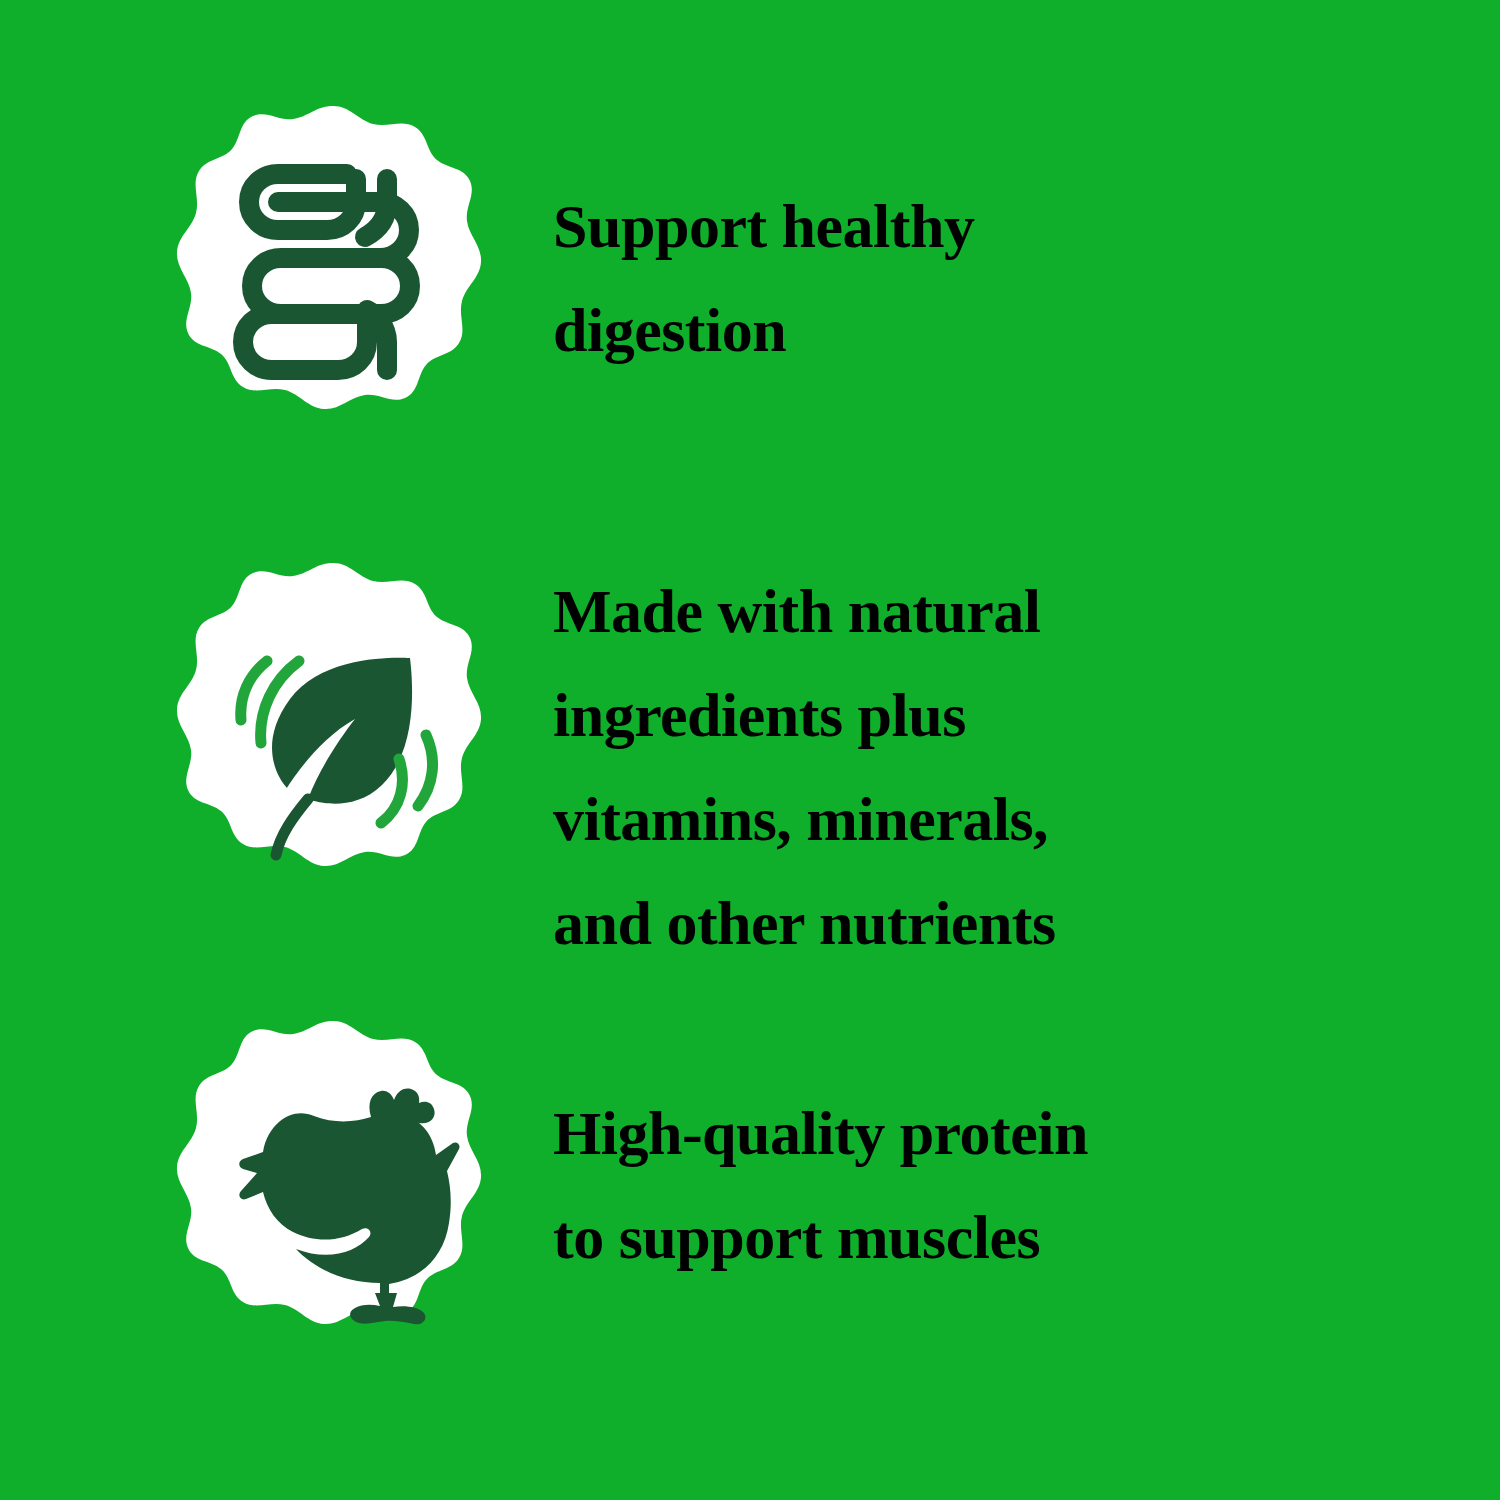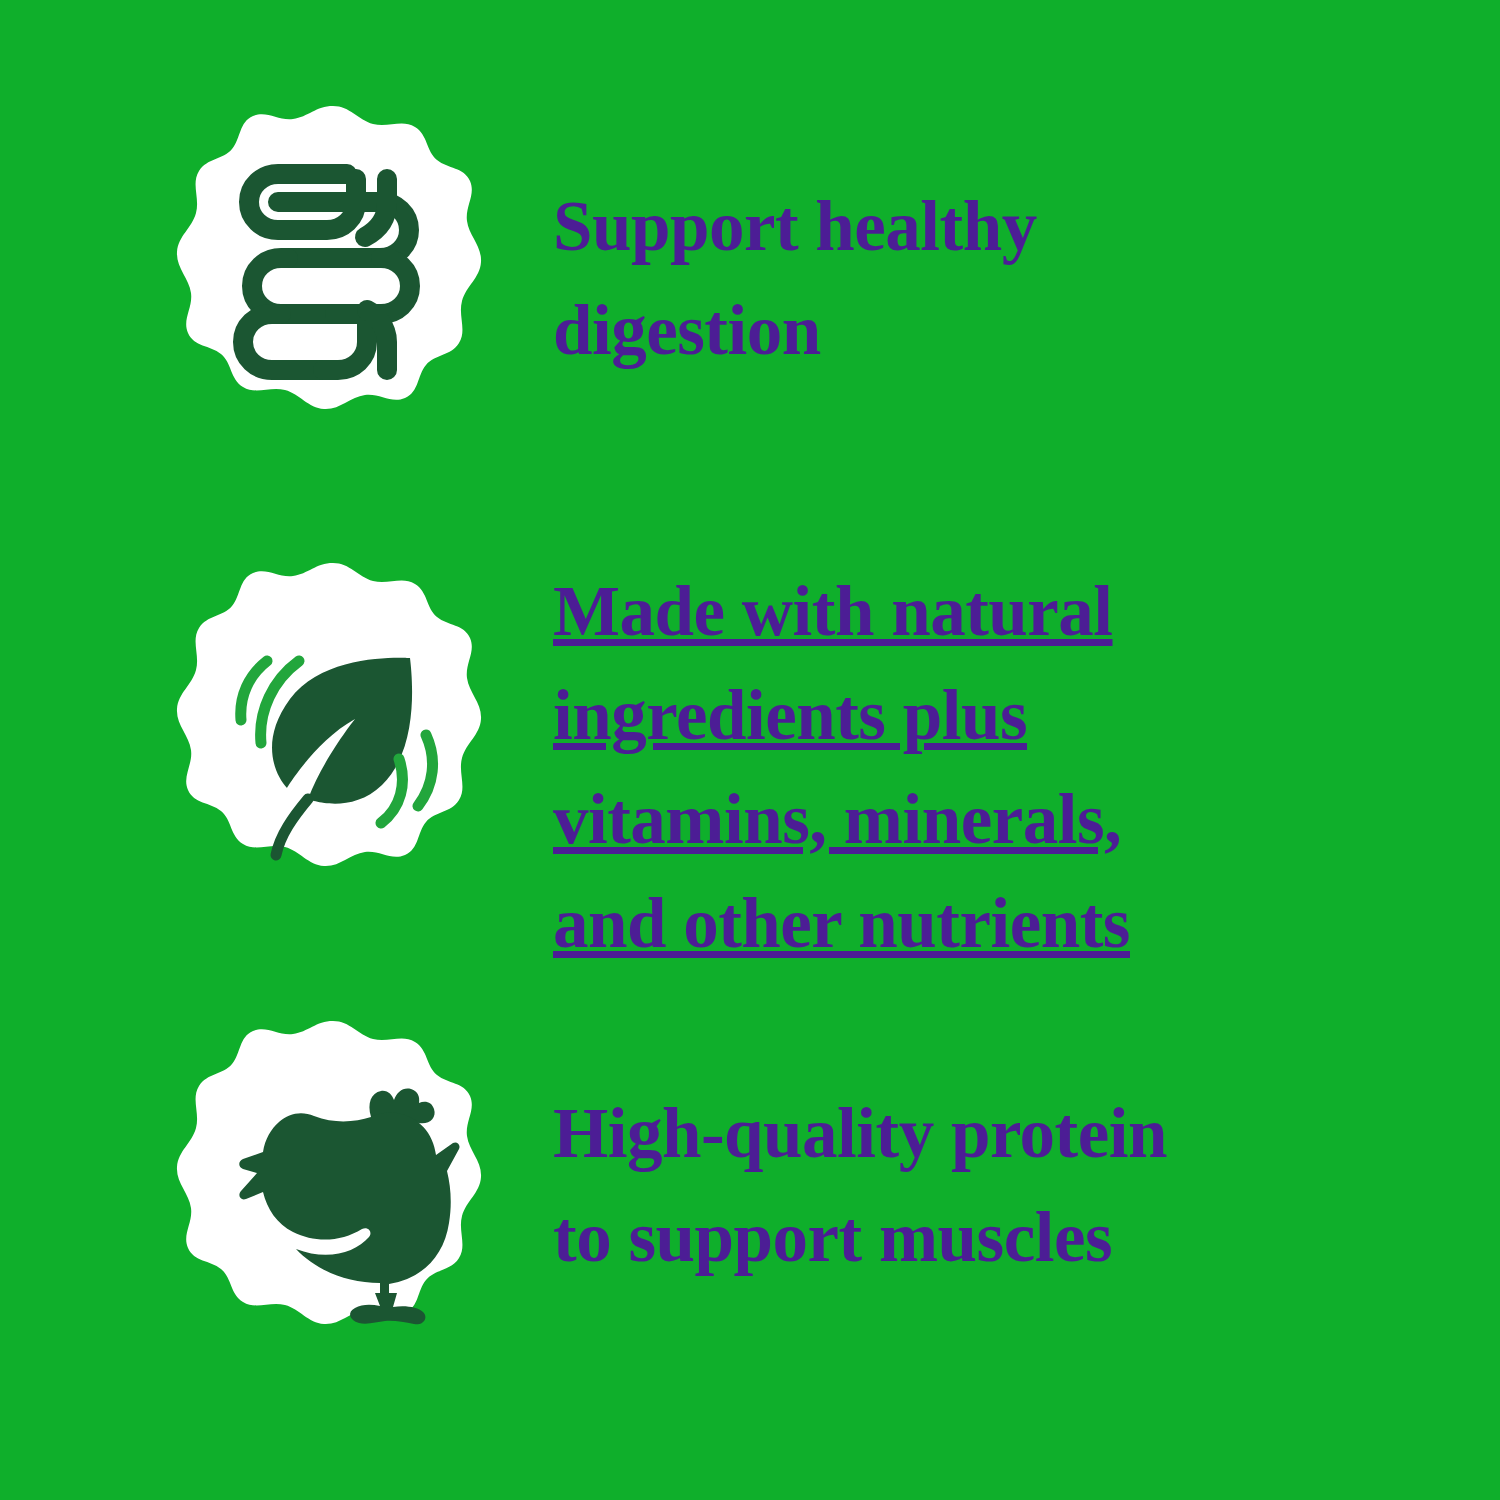--- a/index.html
+++ b/index.html
@@ -36,37 +36,37 @@
   }
   .badge-wrap svg {
     display: block;
     width: 316px;
     height: 316px;
   }
 
   .benefit-text {
     position: absolute;
     left: 553px;
-    color: #4c1d95;
+    color: #000000;
     font-family: "Liberation Serif", "DejaVu Serif", serif;
     font-weight: bold;
-    font-size: 71px;
+    font-size: 62px;
     line-height: 104px;
     letter-spacing: -0.5px;
     white-space: pre-line;
     -webkit-font-smoothing: antialiased;
   }
 
   
   #row-digestion .badge-wrap { left: 175px; top: 106px; }
   #row-digestion .benefit-text { top: 174px; }
 
   
   #row-ingredients .badge-wrap { left: 175px; top: 563px; }
-  #row-ingredients .benefit-text { top: 559px; text-decoration: underline; }
+  #row-ingredients .benefit-text { top: 559px; }
 
   
   #row-protein .badge-wrap { left: 175px; top: 1021px; }
   #row-protein .benefit-text { top: 1081px; }
 </style>
 </head>
 <body>
 
 <div id="canvas">
 

